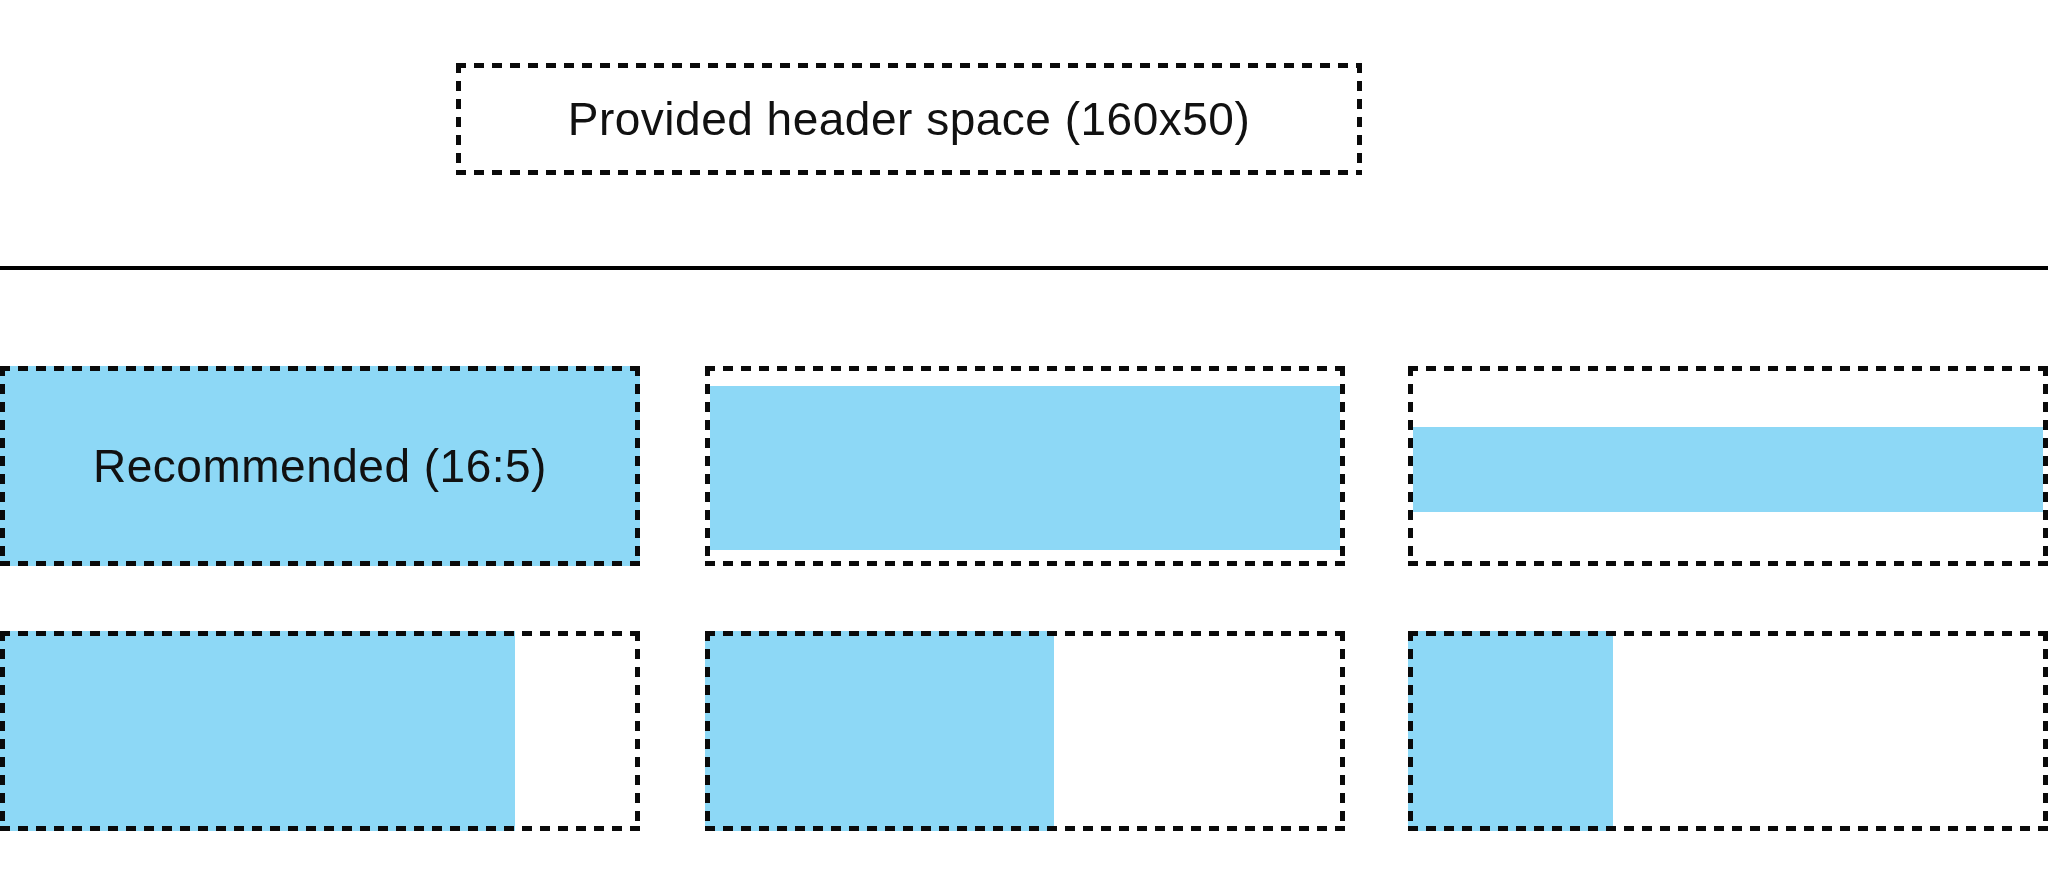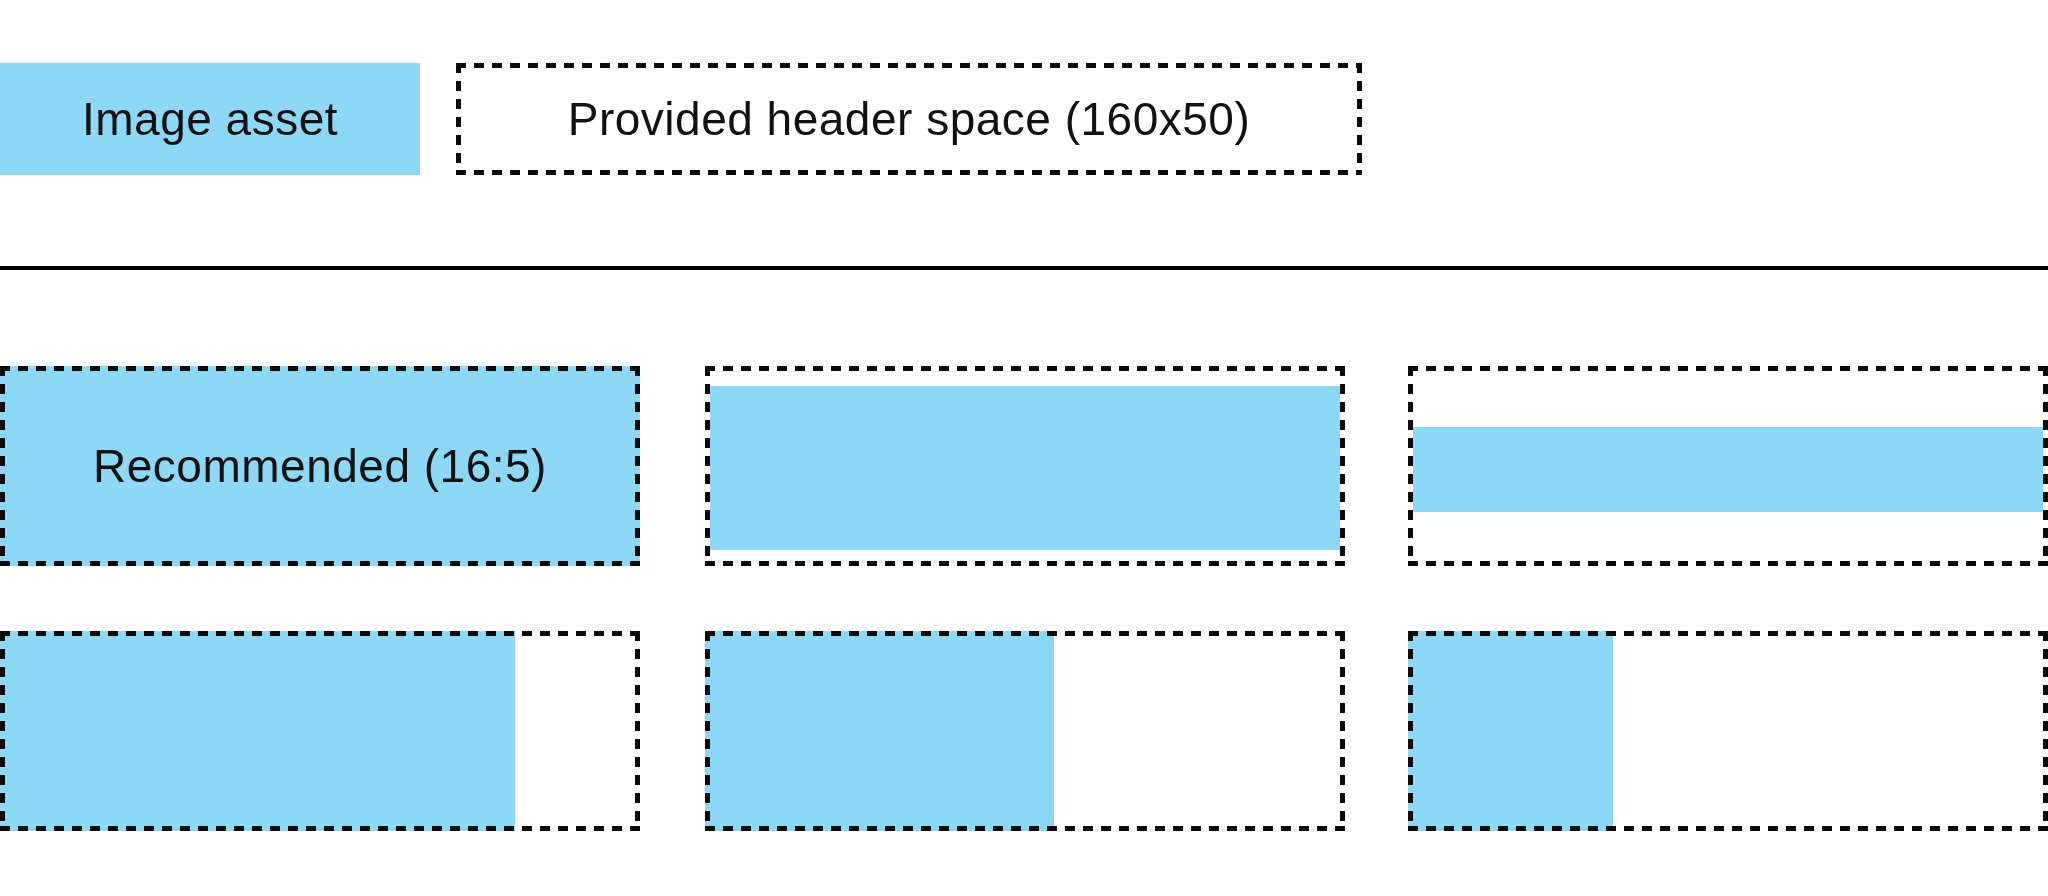--- a/index.html
+++ b/index.html
@@ -77,23 +77,20 @@
       repeating-linear-gradient(to right,  var(--dash,#0a0a0a) 0 10px, transparent 10px 18px) left  bottom / 100% 5px no-repeat,
       repeating-linear-gradient(to bottom, var(--dash,#0a0a0a) 0 10px, transparent 10px 18px) left  top    / 5px 100% no-repeat,
       repeating-linear-gradient(to bottom, var(--dash,#0a0a0a) 0 10px, transparent 10px 18px) right top    / 5px 100% no-repeat;
   }
 </style>
 </head>
 <body>
 
 <div class="canvas" style="--bg: #ffffff; --blue: #8dd8f6; --dash: #0a0a0a; --divider: #000000; --text: #111111;">
 
-  <div class="legend-asset">
-    <span class="diagram-label">Image asset</span>
-  </div>
 
   <div class="legend-space">
     <span class="diagram-label">Provided header space (160x50)</span>
     <div class="dashes"></div>
   </div>
 
   <div class="divider"></div>
 
   <div class="cell" id="cell-0">
     <div class="fill" style="left: 0%; top: 0%; width: 100%; height: 100%;"></div>

